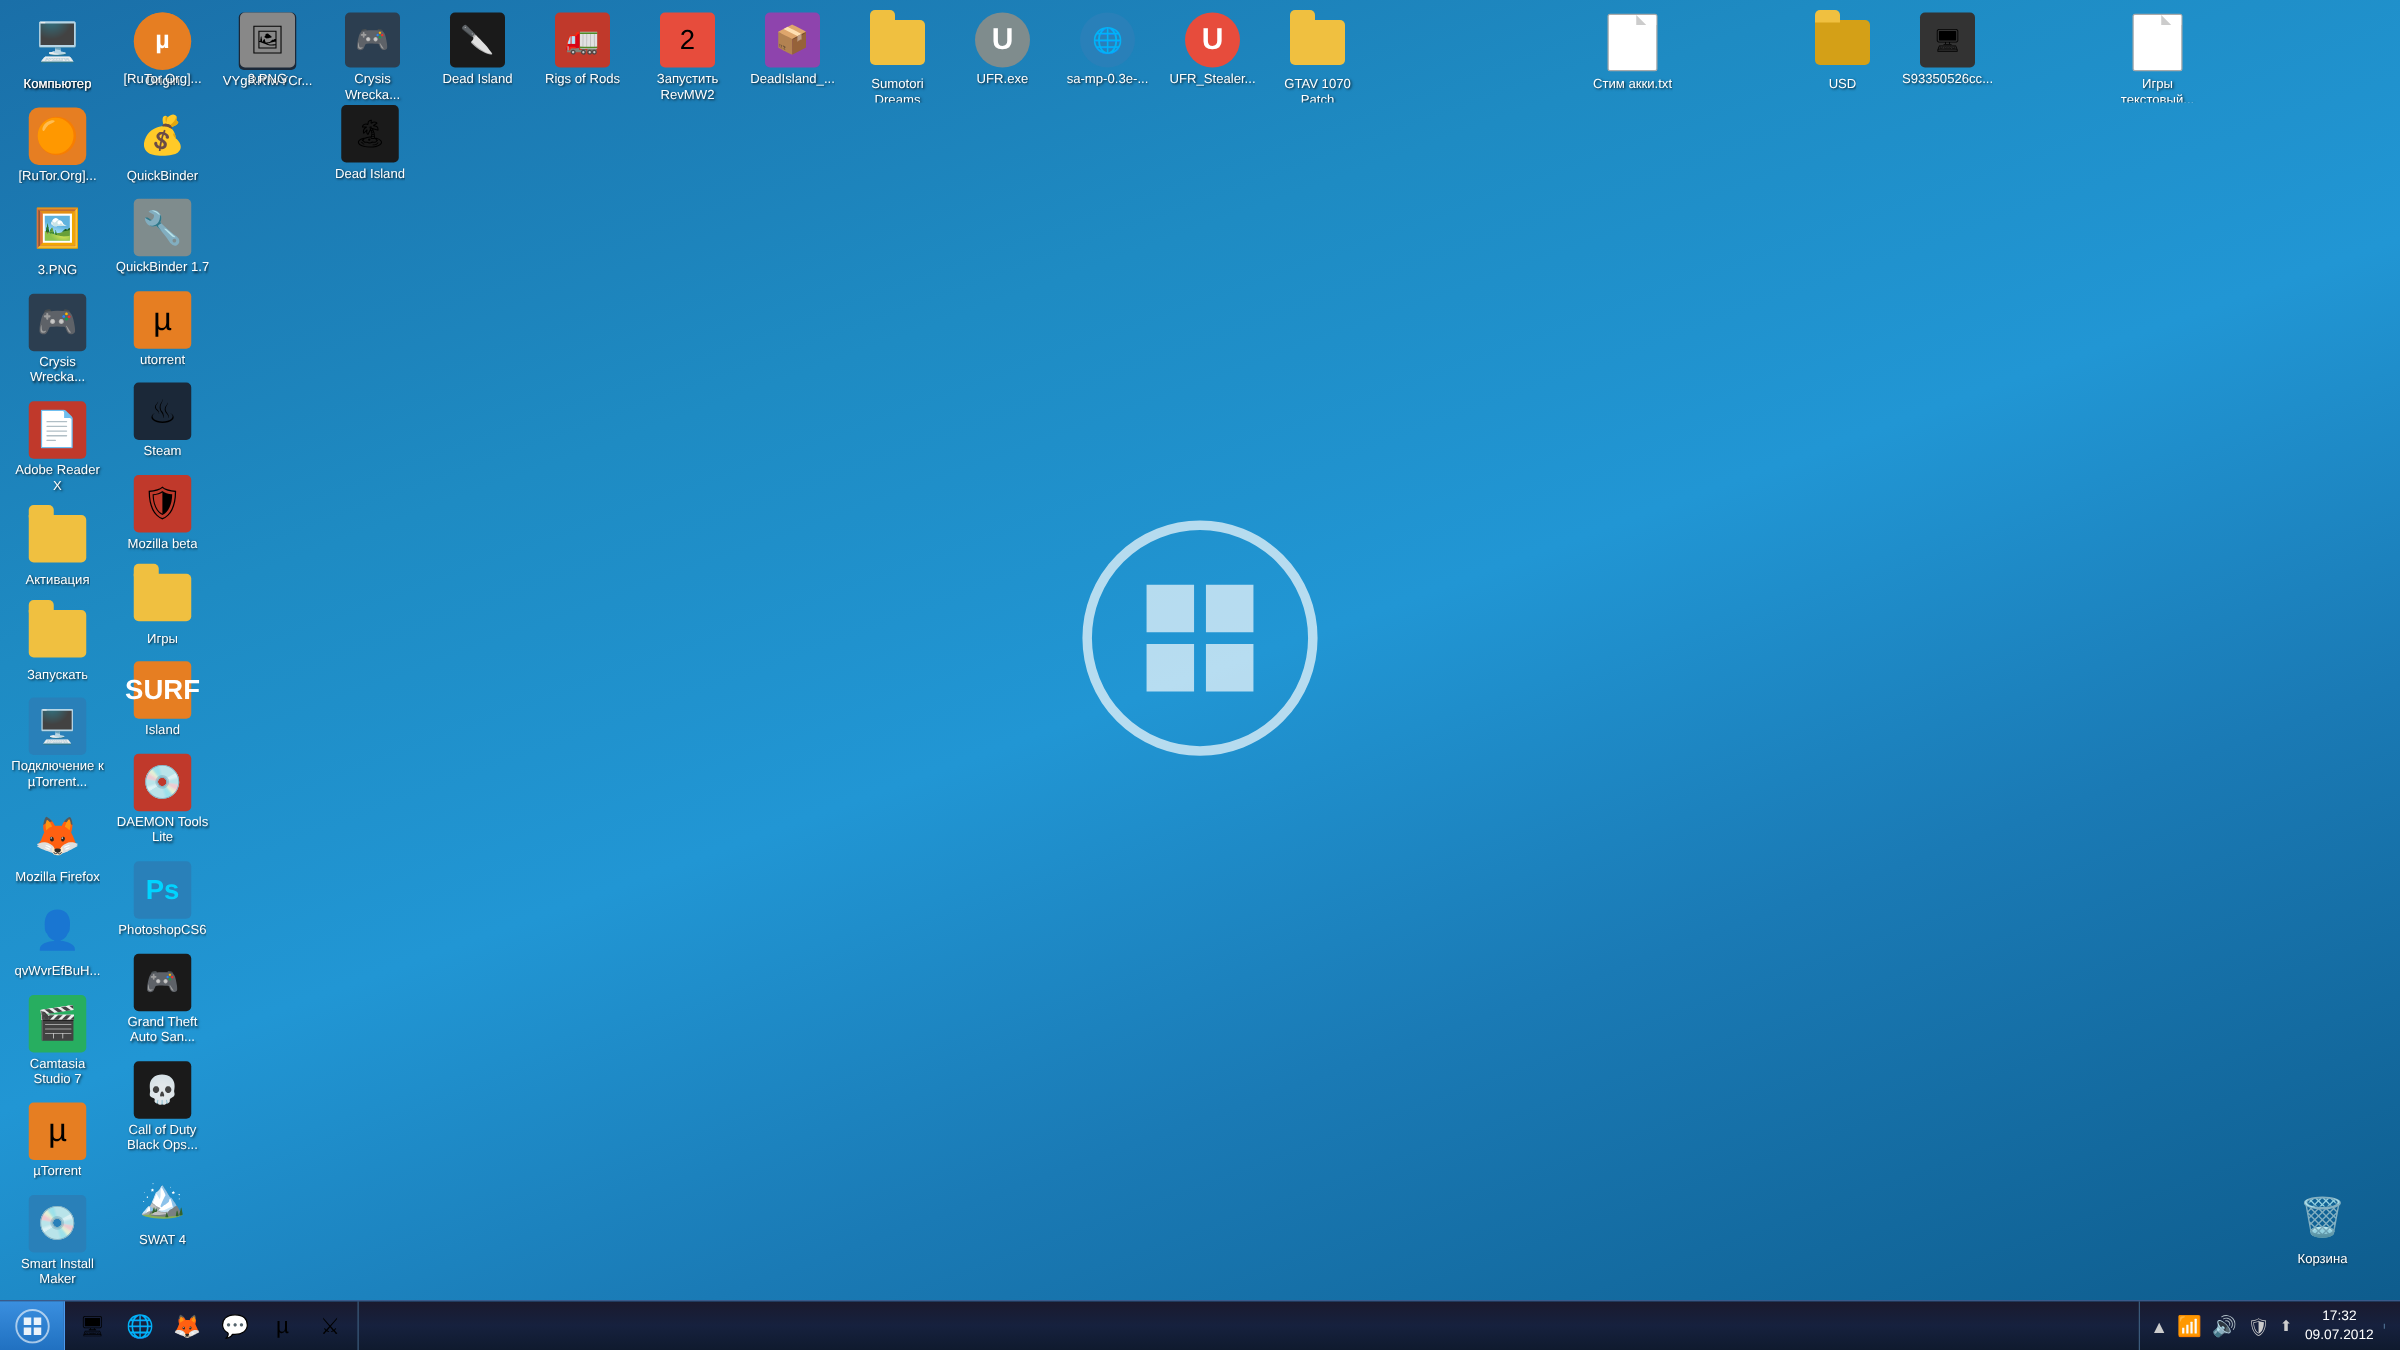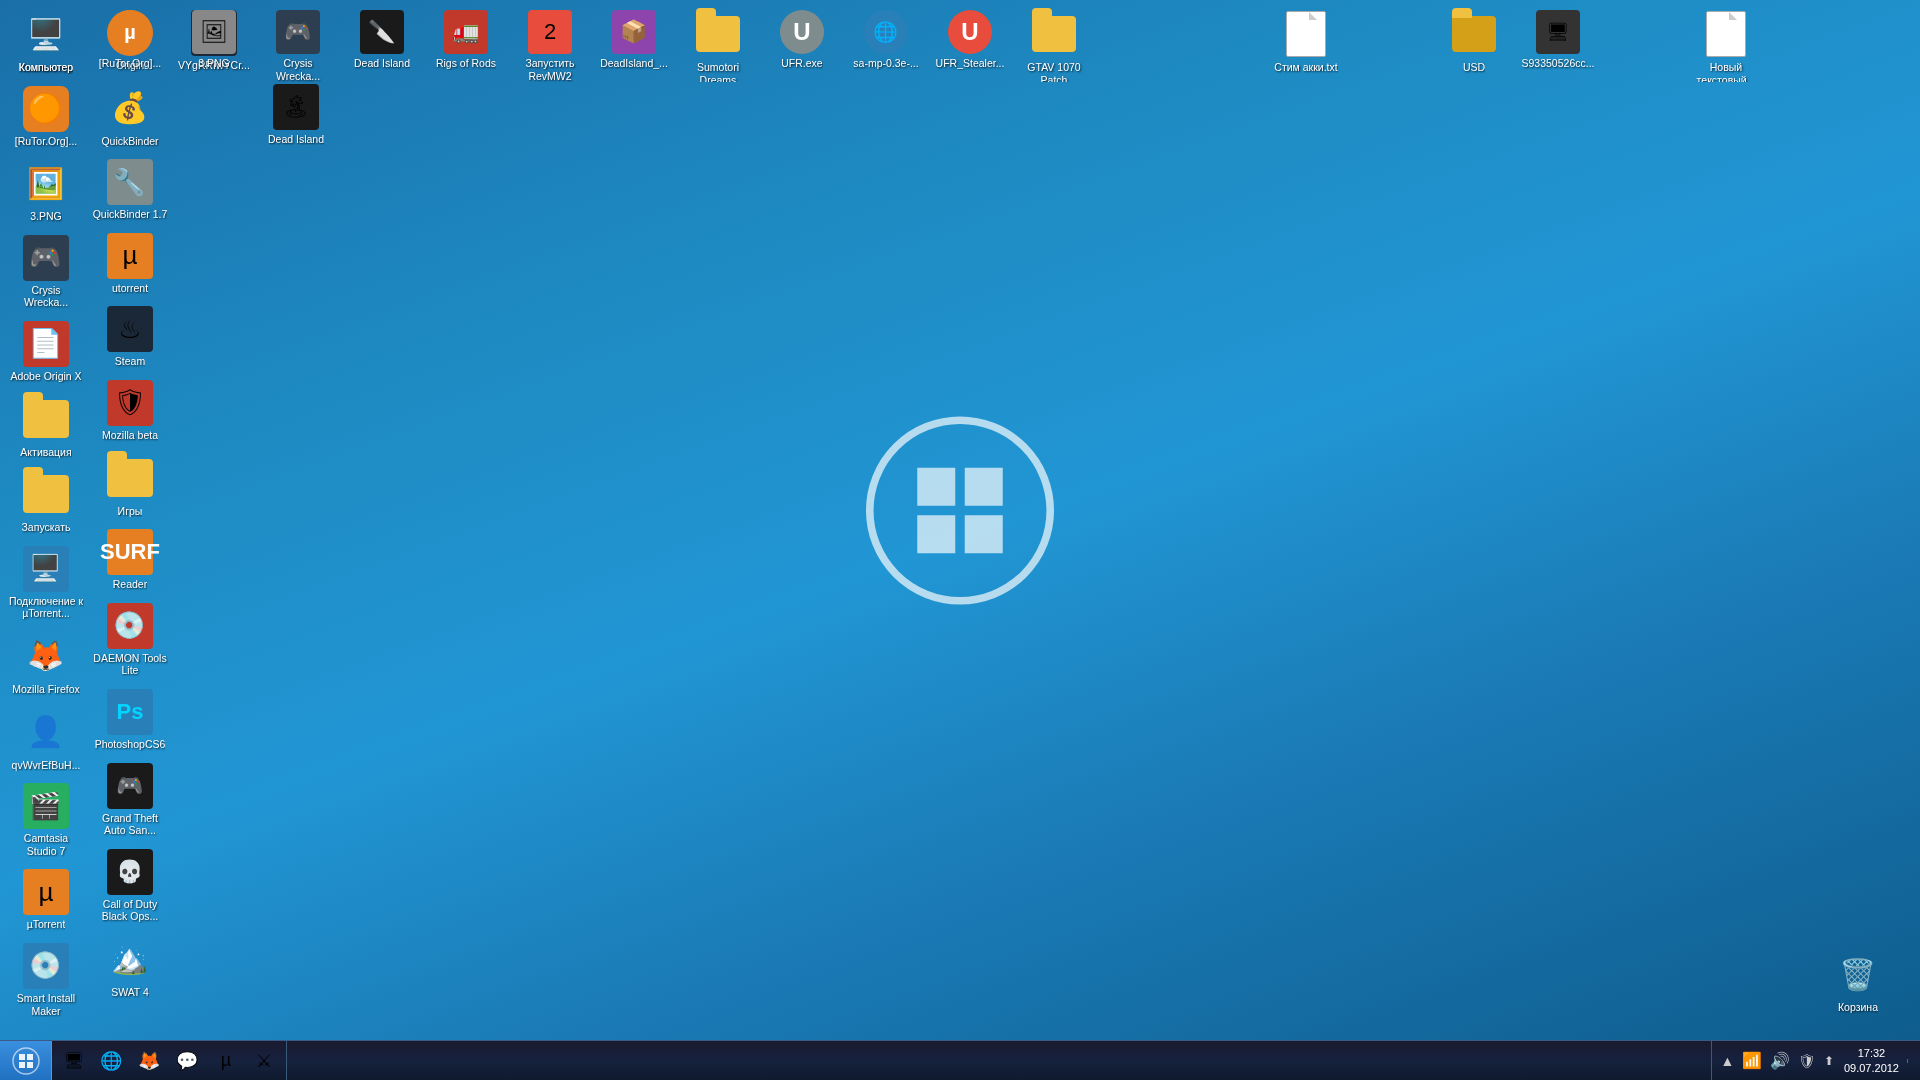--- a/index.html
+++ b/index.html
@@ -201,21 +201,21 @@
   <div class="icon">
     <div class="icon-img">🖼️</div>
     <div class="icon-label">3.PNG</div>
   </div>
   <div class="icon">
     <div class="icon-img" style="background:#2c3e50;border-radius:4px;width:46px;height:46px;display:flex;align-items:center;justify-content:center;font-size:26px;">🎮</div>
     <div class="icon-label">Crysis Wrecka...</div>
   </div>
   <div class="icon">
     <div class="icon-img" style="background:#c0392b;border-radius:4px;width:46px;height:46px;display:flex;align-items:center;justify-content:center;font-size:28px;">📄</div>
-    <div class="icon-label">Adobe Origin X</div>
+    <div class="icon-label">Adobe Reader X</div>
   </div>
   <div class="icon">
     <div class="icon-img">
         <div class="ic-folder"></div>
       </div>
     <div class="icon-label">Активация</div>
   </div>
   <div class="icon">
     <div class="icon-img">
         <div class="ic-folder"></div>
@@ -271,21 +271,21 @@
     <div class="icon-label">Mozilla beta</div>
   </div>
   <div class="icon">
     <div class="icon-img">
         <div class="ic-folder"></div>
       </div>
     <div class="icon-label">Игры</div>
   </div>
   <div class="icon">
     <div class="icon-img" style="background:#e67e22;border-radius:4px;width:46px;height:46px;display:flex;align-items:center;justify-content:center;font-size:22px;color:white;font-weight:bold;">SURF</div>
-    <div class="icon-label">Reader</div>
+    <div class="icon-label">Island</div>
   </div>
   <div class="icon">
     <div class="icon-img" style="background:#c0392b;border-radius:4px;width:46px;height:46px;display:flex;align-items:center;justify-content:center;font-size:26px;">💿</div>
     <div class="icon-label">DAEMON Tools Lite</div>
   </div>
   <div class="icon">
     <div class="icon-img" style="background:#2980b9;border-radius:4px;width:46px;height:46px;display:flex;align-items:center;justify-content:center;font-size:22px;color:#00d4ff;font-weight:bold;">Ps</div>
     <div class="icon-label">PhotoshopCS6</div>
   </div>
   <div class="icon">
@@ -392,21 +392,21 @@
     <div class="icon">
       <div class="icon-img" style="background:#333;border-radius:4px;width:44px;height:44px;display:flex;align-items:center;justify-content:center;font-size:18px;">🖥</div>
       <div class="icon-label">S93350526сс...</div>
     </div>
 
     <div style="width:84px;height:84px;"></div>
     <div class="icon">
       <div class="icon-img">
           <div class="ic-txt"></div>
         </div>
-      <div class="icon-label">Новый текстовый...</div>
+      <div class="icon-label">Игры текстовый...</div>
     </div>
 
   </div>
 </div>
 
 <div style="position:absolute;top:0;left:0;right:0;bottom:40px;pointer-events:none;">
 
   <svg class="win-logo" viewBox="0 0 200 200" style="position:absolute;left:50%;top:50%;transform:translate(-50%,-55%);width:190px;height:190px;opacity:0.75;">
     <circle cx="100" cy="100" r="95" fill="none" stroke="rgba(255,255,255,0.9)" stroke-width="8"></circle>
 

